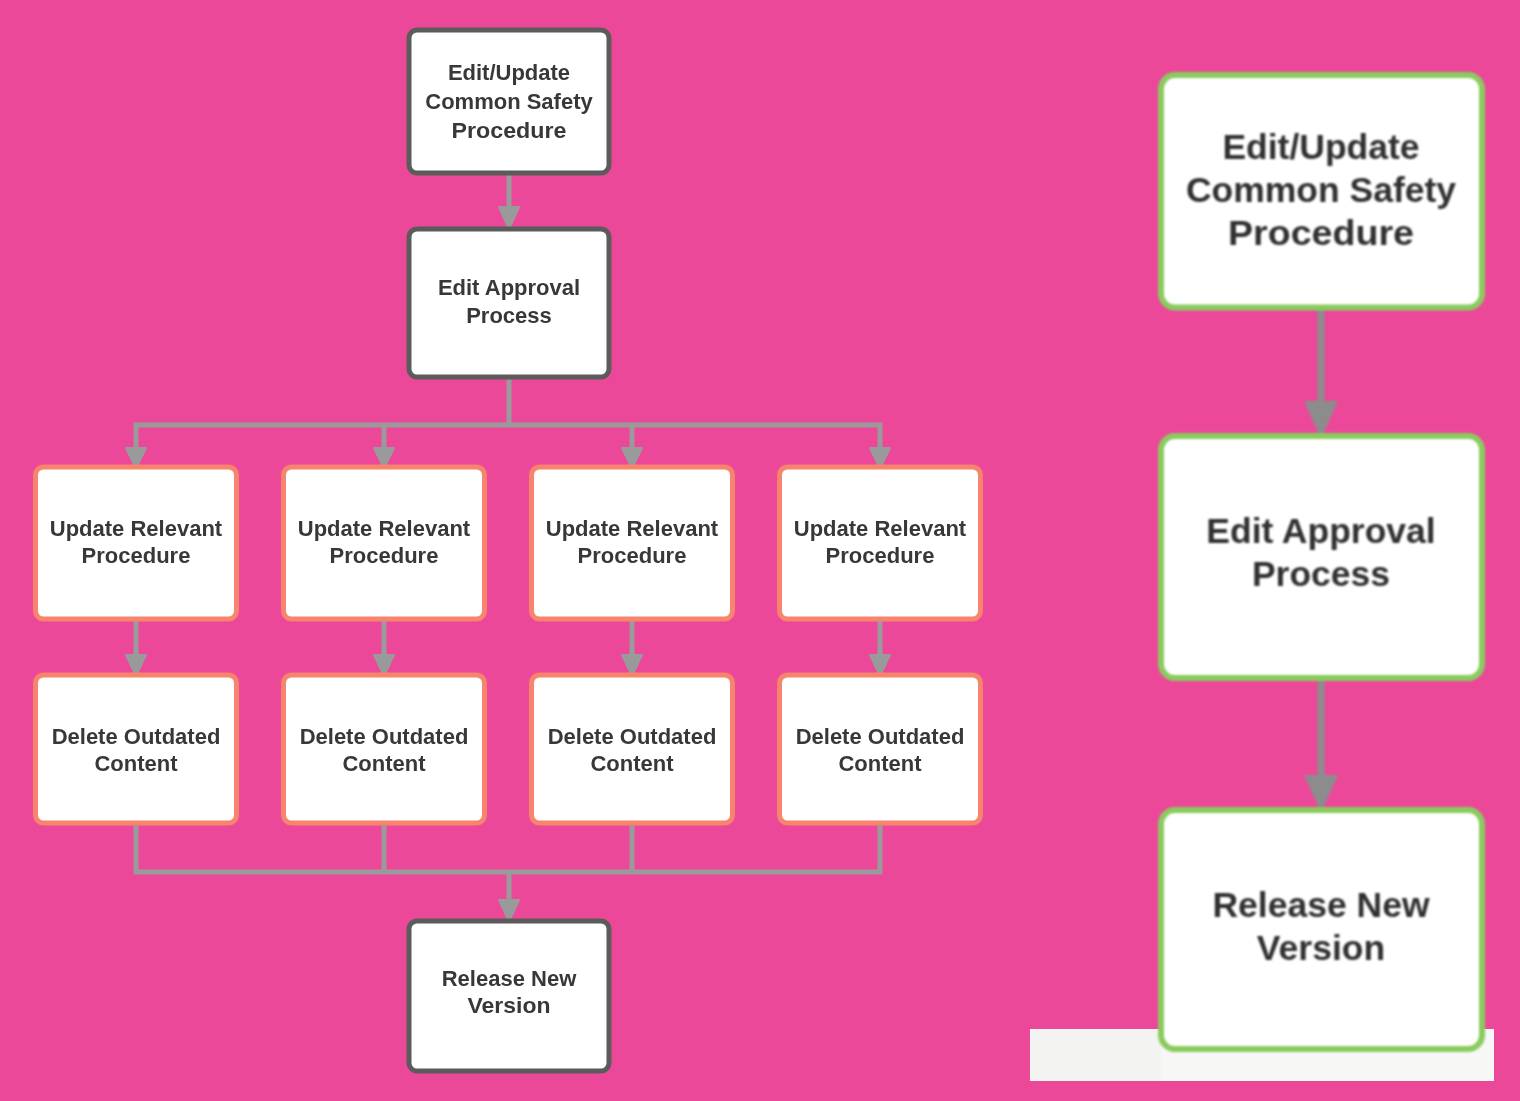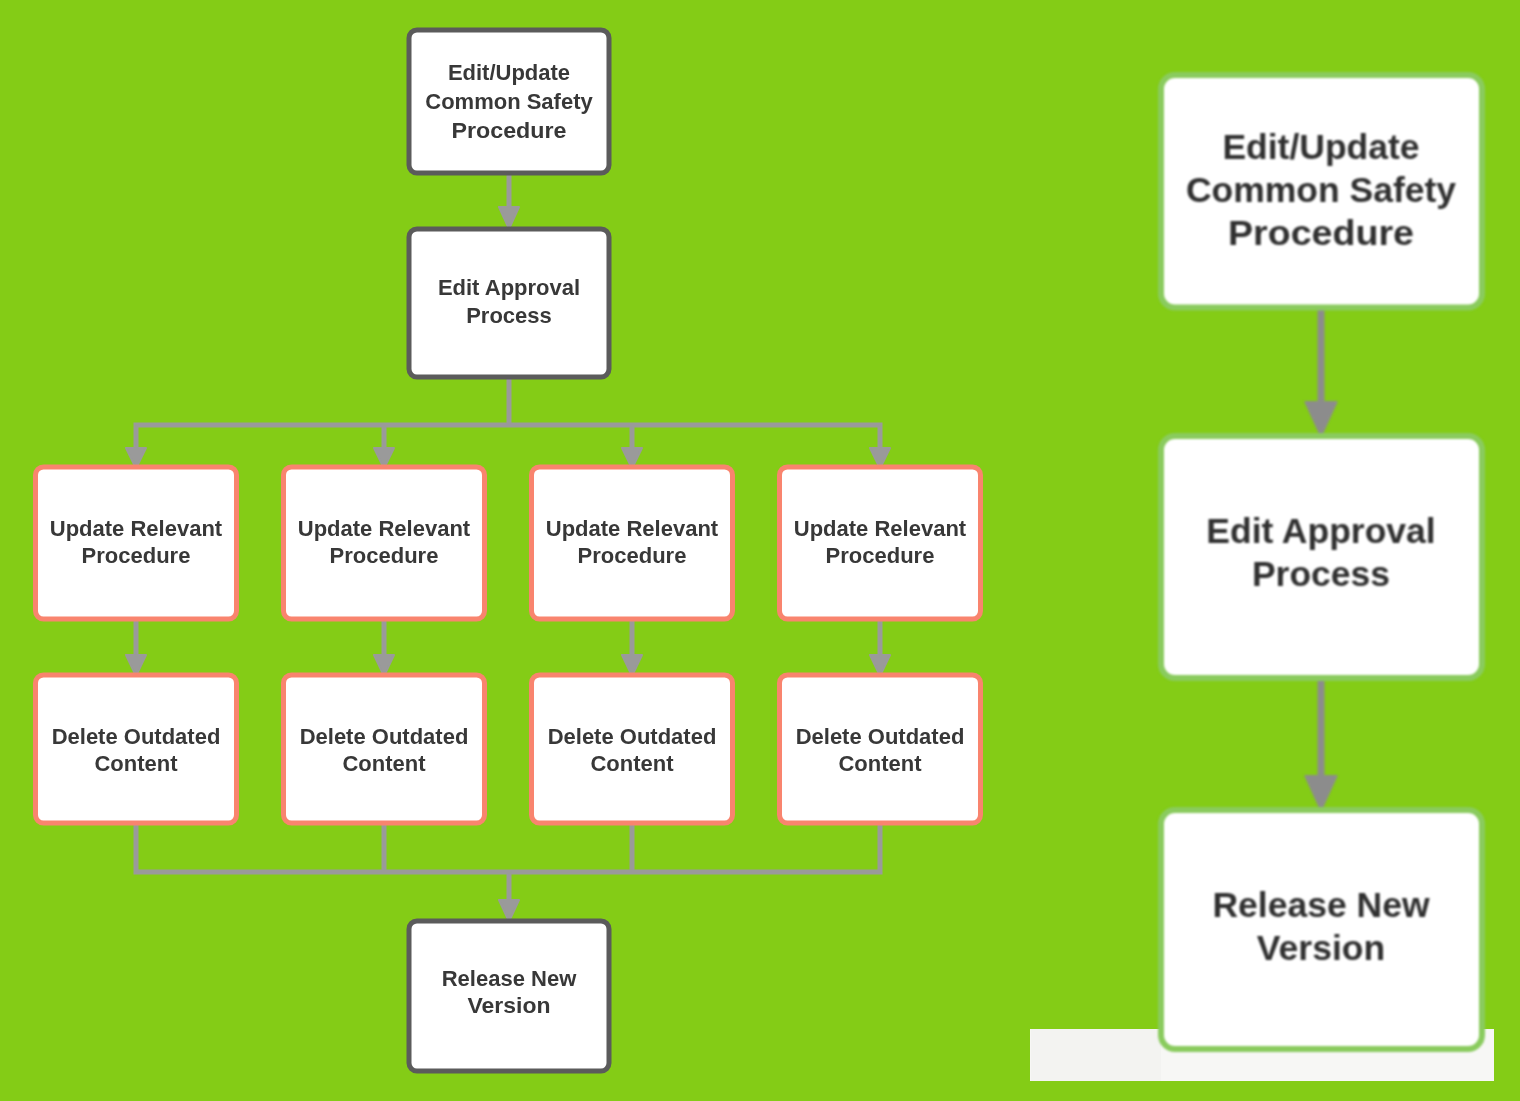--- a/index.html
+++ b/index.html
@@ -1,16 +1,16 @@
 <!DOCTYPE html>
 <html><head>
 <meta charset="utf-8">
 <style>
   html,body{margin:0;padding:0;background:#ffffff;}
-  .stage{position:relative;width:1520px;height:1101px;background:#84cc16;overflow:hidden;text-align:center;}
+  .stage{position:relative;width:1520px;height:1101px;background:#ec4899;overflow:hidden;text-align:center;}
   svg{position:absolute;left:0;top:0;}
   text{font-family:"Liberation Sans", sans-serif;font-weight:bold;}
 </style>
 </head>
 <body>
 <div class="stage">
 <svg width="1520" height="1101" viewBox="0 0 1520 1101">
 
   <rect x="1030" y="1029" width="464" height="52" fill="#f7f7f5"></rect>
   <rect x="1031" y="1029" width="130" height="52" fill="#f3f3f1"></rect>

